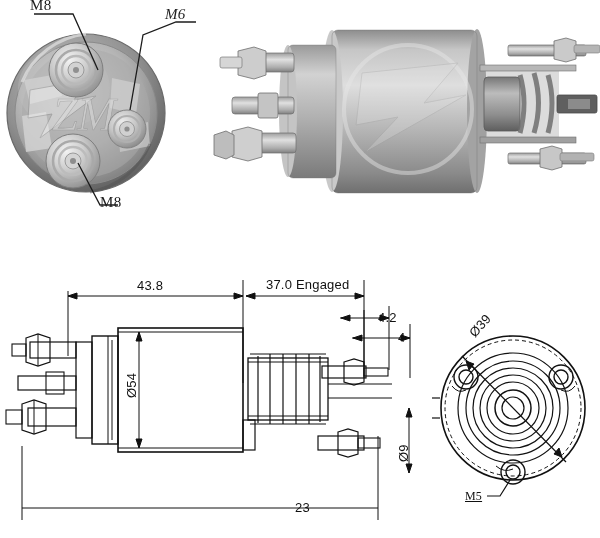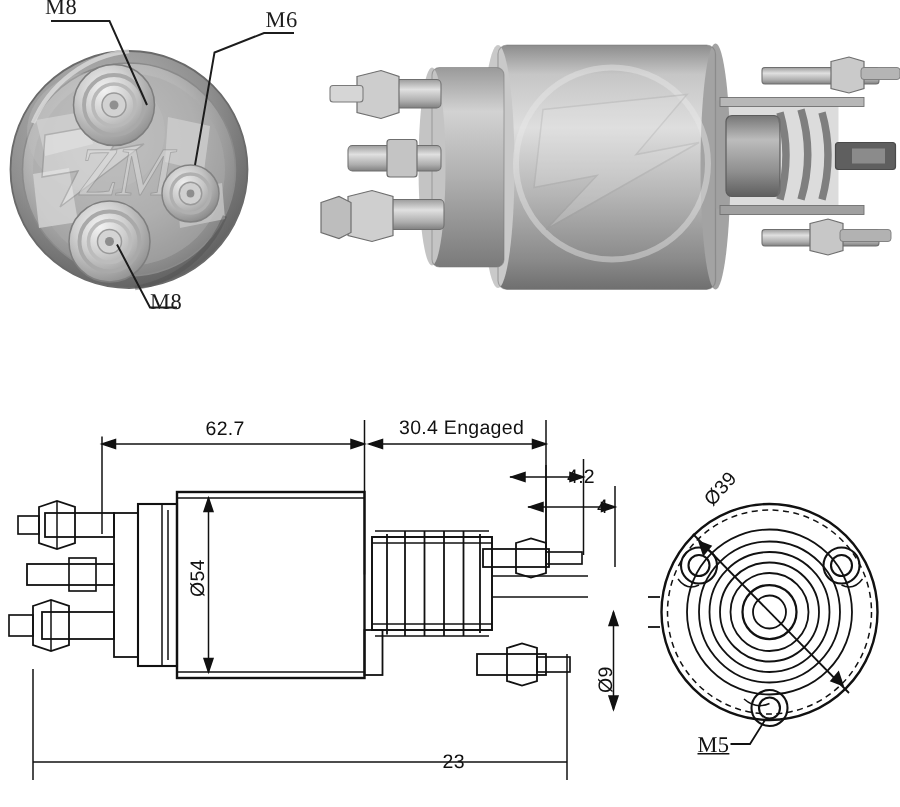--- a/index.html
+++ b/index.html
@@ -115,21 +115,21 @@
   <svg style="position:absolute; left:0px; top:0px;" width="230" height="230">
 
     <polyline points="34,14 73,14 98,70" fill="none" stroke="#1c1c1c" stroke-width="1.3"></polyline>
 
     <polyline points="196,22 176,22 143,35 130,110" fill="none" stroke="#1c1c1c" stroke-width="1.3"></polyline>
 
     <polyline points="118,205 100,205 78,163" fill="none" stroke="#1c1c1c" stroke-width="1.3"></polyline>
   </svg>
 
   <div class="label" style="left:30px; top:-3px;">M8</div>
-  <div class="label" style="left:177px; top:6px;">M6</div>
+  <div class="label" style="left:165px; top:6px;font-style:italic;">M6</div>
   <div class="label" style="left:100px; top:194px;">M8</div>
 
   <div class="photo-wrap" style="left:212px; top:25px;">
     <svg width="388" height="175" viewBox="0 0 388 175">
       <defs>
         <linearGradient id="cylGrad" x1="0" y1="0" x2="0" y2="1">
           <stop offset="0%" stop-color="#8d8d8d"></stop>
           <stop offset="12%" stop-color="#c6c6c6"></stop>
           <stop offset="34%" stop-color="#dedede"></stop>
           <stop offset="62%" stop-color="#b4b4b4"></stop>
@@ -328,31 +328,31 @@
       <polygon points="466,103 474,106 469,112" fill="#111"></polygon>
       <polygon points="562,199 554,196 559,190" fill="#111"></polygon>
 
       <polyline points="487,238 500,238 510,222" stroke-width="1.2"></polyline>
 
       <line x1="432" y1="140" x2="440" y2="140" stroke-width="1.2"></line>
       <line x1="432" y1="160" x2="440" y2="160" stroke-width="1.2"></line>
     </g>
   </svg>
 
-  <div class="dim-label" style="left:137px; top:278px;">62.7</div>
-
-  <div class="dim-label" style="left:266px; top:277px;">30.4 Engaged</div>
+  <div class="dim-label" style="left:137px; top:278px;">43.8</div>
+
+  <div class="dim-label" style="left:266px; top:277px;">37.0 Engaged</div>
 
   <div class="dim-label" style="left:378px; top:310px;">4.2</div>
 
   <div class="dim-label" style="left:398px; top:330px;">4</div>
 
   <div class="dim-label" style="left:124px; top:398px; transform: rotate(-90deg); transform-origin: left top;">Ø54</div>
 
   <div class="dim-label" style="left:396px; top:462px; transform: rotate(-90deg); transform-origin: left top;">Ø9</div>
 
   <div class="dim-label" style="left:295px; top:500px;">23</div>
 
   <div class="dim-label" style="left:466px; top:330px; transform: rotate(-48deg); transform-origin: left top;">Ø39</div>
 
-  <div class="dim-label underline-label" style="left:465px; top:489px; font-family:'Liberation Serif', serif; font-size:15px;">M5</div>
+  <div class="dim-label underline-label" style="left:465px; top:489px; font-family:'Liberation Serif', serif; font-size:12px;">M5</div>
 
 </div>
 
 </body></html>

